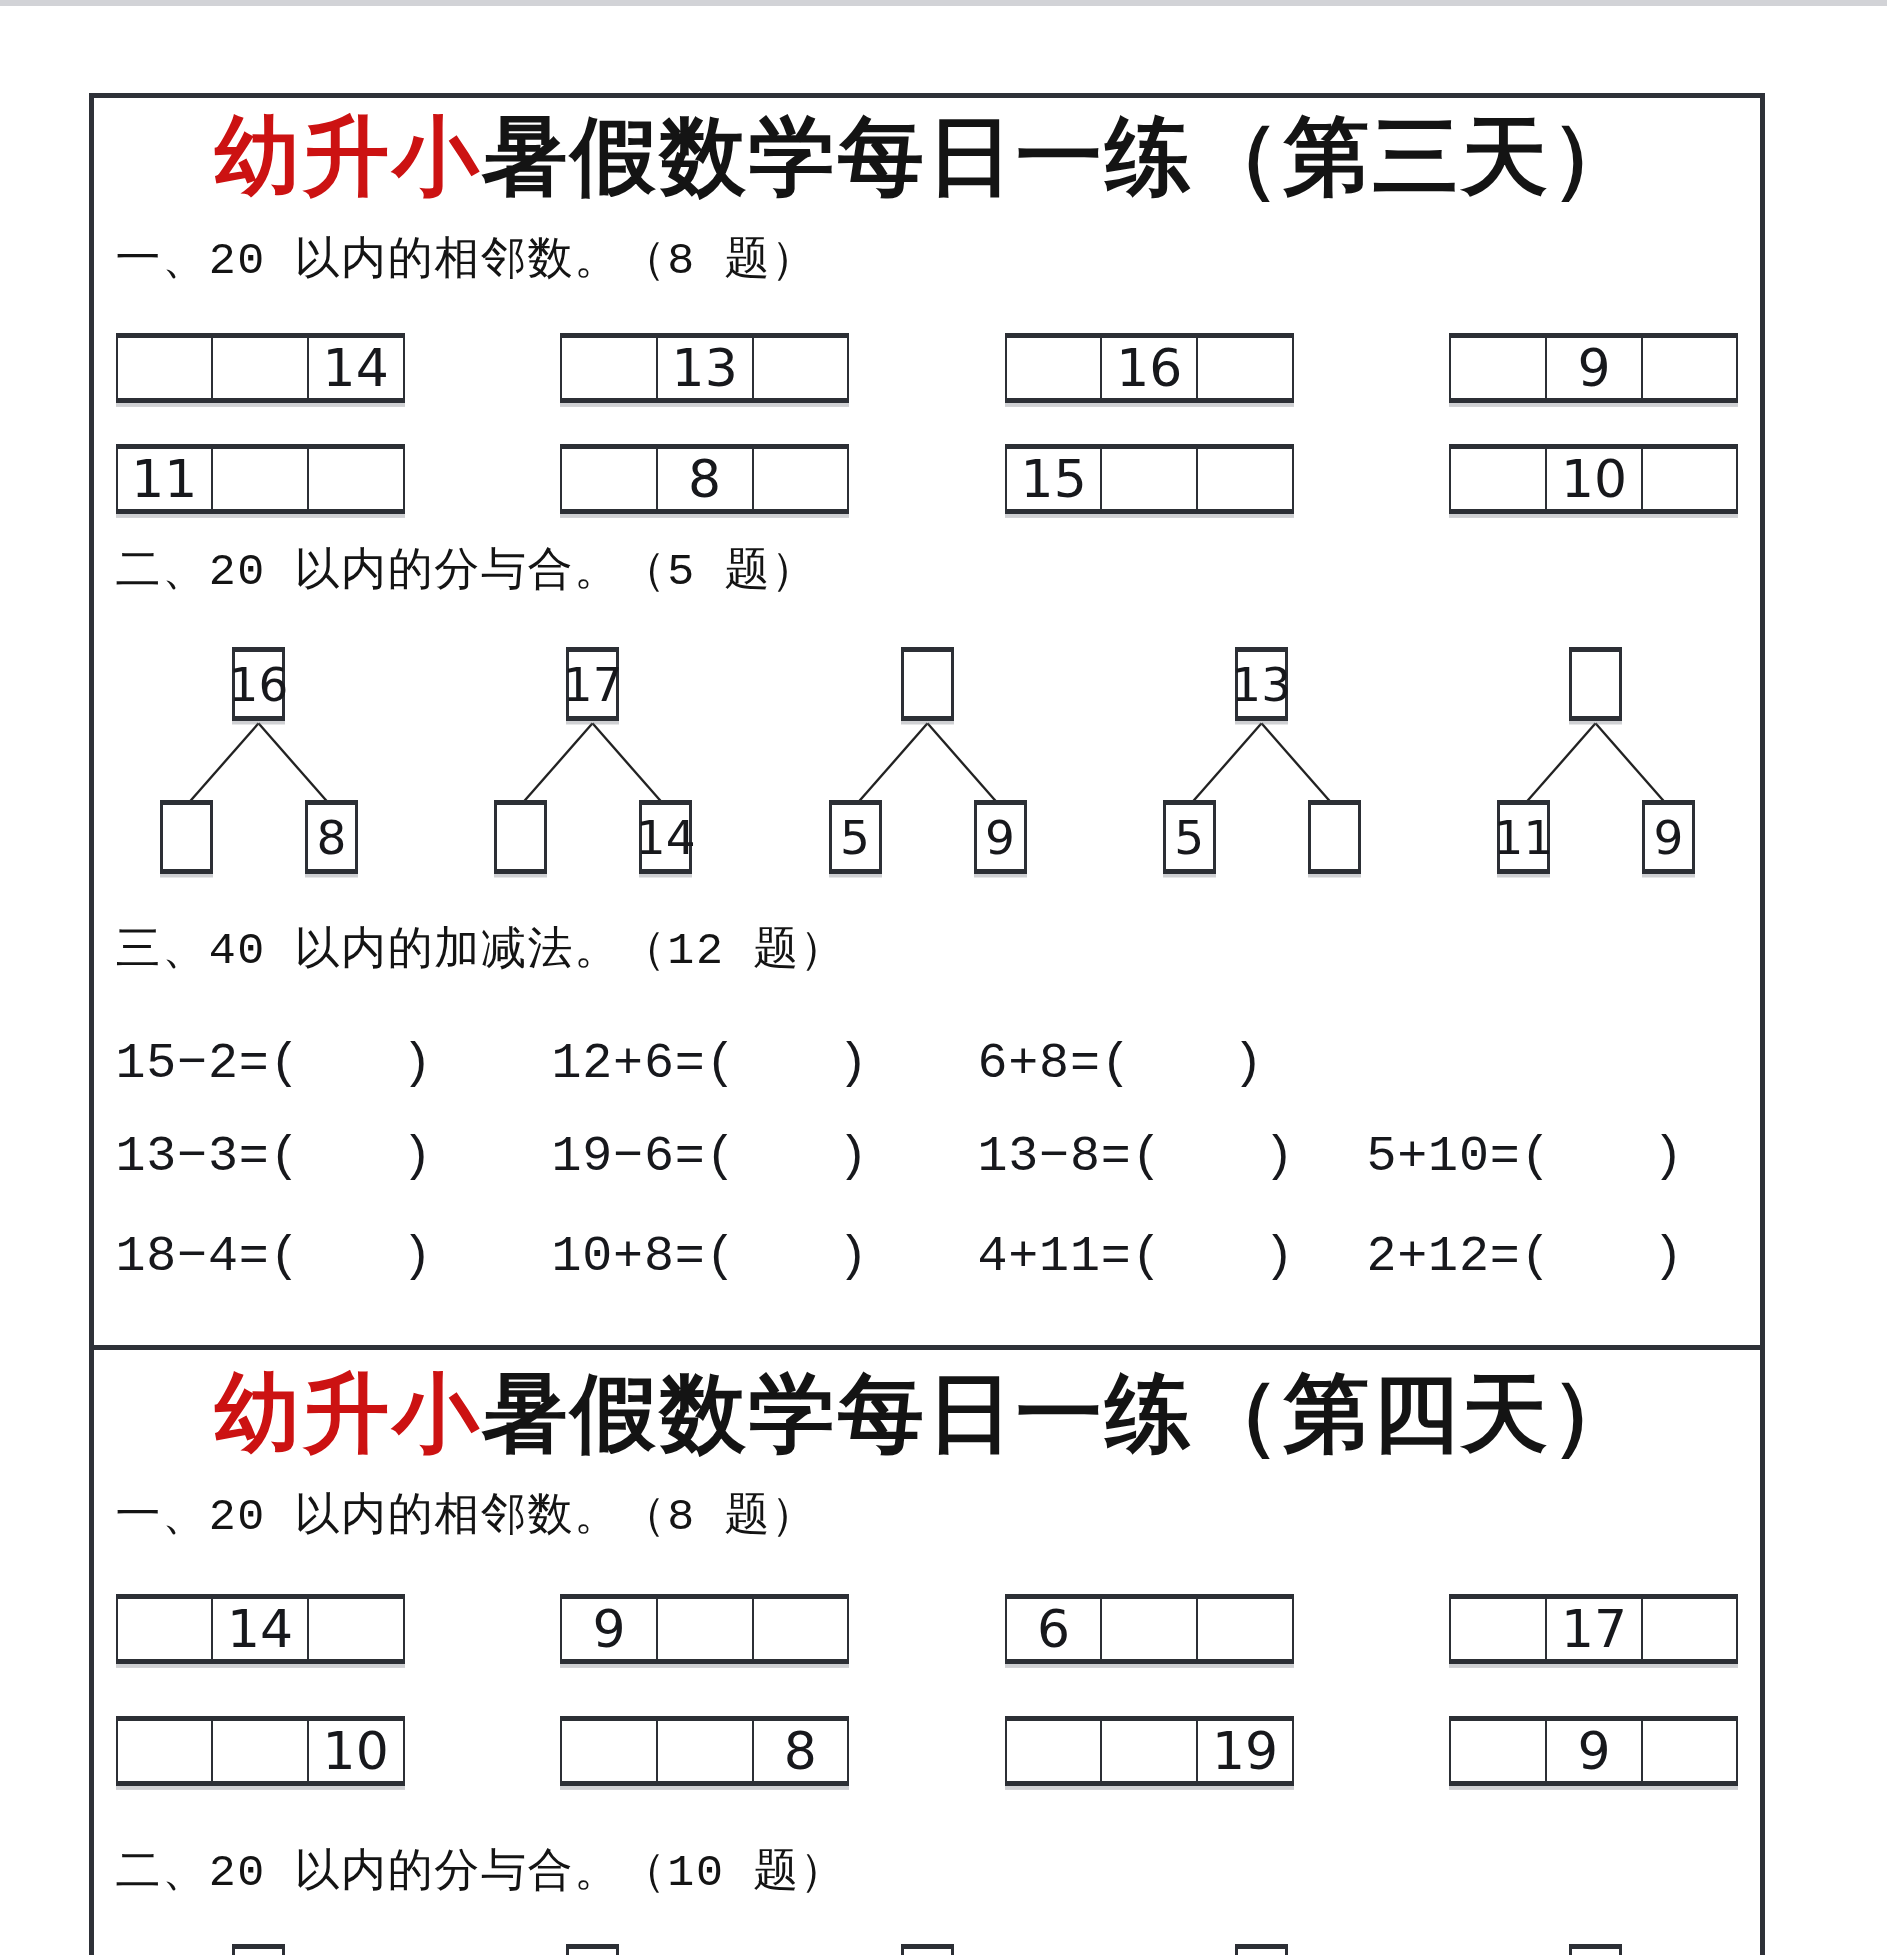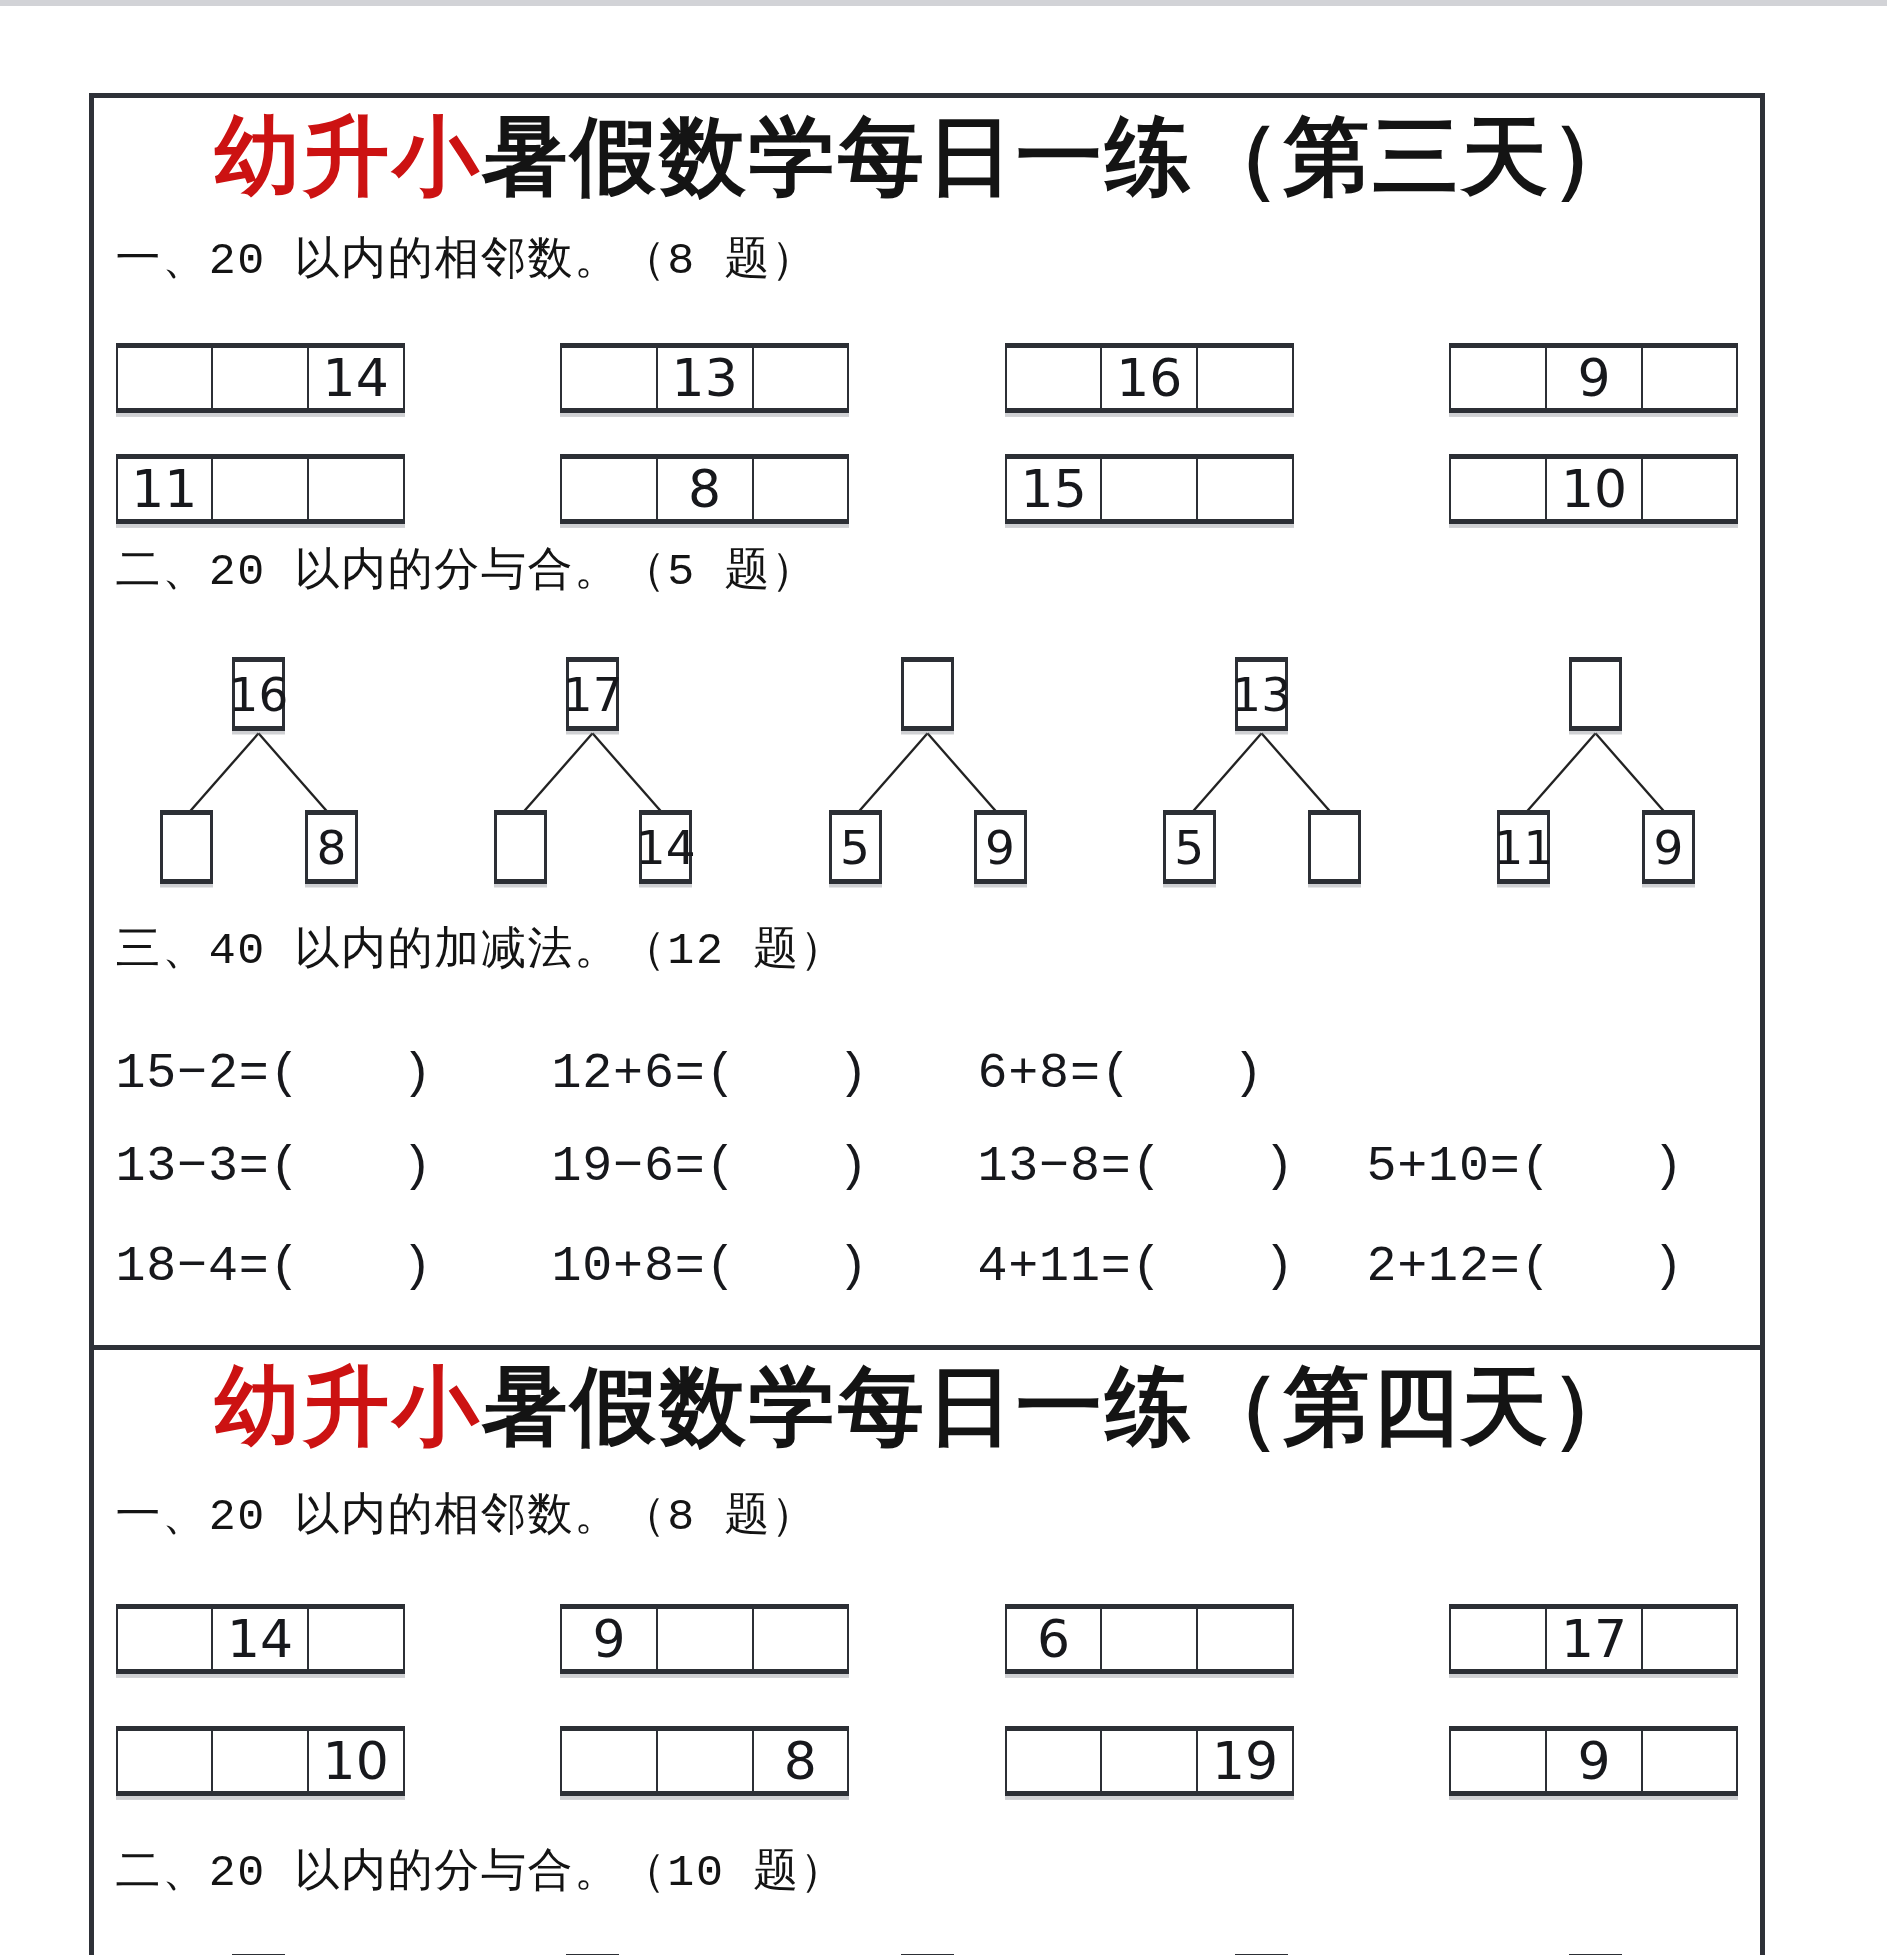--- a/index.html
+++ b/index.html
@@ -19,21 +19,21 @@
     position: absolute;
     left: 89px;
     width: 1676px;
     box-sizing: border-box;
     border: 5.5px solid #2e3138;
     background: #ffffff;
   }
   .panel-1 { top: 93px; height: 1405px; }
   .panel-2 { top: 1345px; height: 1236px; }
 
-  .block { position: absolute; left: 21.5px; right: 21.5px; margin-top: 10px; }
+  .block { position: absolute; left: 21.5px; right: 21.5px; }
 
   .title {
     margin: 0; text-align: center;
     font-size: 86px; font-weight: 700; letter-spacing: 3.1px;
     line-height: 1.1; white-space: nowrap;
   }
   .title .red { color: #cc1212; }
 
   .heading {
     margin: 0; font-size: 45px; font-weight: 500;
@@ -207,21 +207,21 @@
     </div>
     <div class="eq-row block" style="top:1128px">
       <div class="eq">18−4=(　　)</div>
       <div class="eq">10+8=(　　)</div>
       <div class="eq">4+11=(　　)</div>
       <div class="eq">2+12=(　　)</div>
     </div>
   </section>
 
   <section class="panel panel-2">
-    <h1 class="title block" style="top:10px"><span class="red">幼升小</span><span>暑假数学每日一练（第四天）</span></h1>
+    <h1 class="title block" style="top:17px"><span class="red">幼升小</span><span>暑假数学每日一练（第四天）</span></h1>
 
     <h2 class="heading block" style="top:141px">一、20 以内的相邻数。（8 题）</h2>
 
     <div class="num-row block" style="top:244px">
       <div class="numbox">
         <div class="cell"></div>
         <div class="cell">14</div>
         <div class="cell"></div>
       </div>
       <div class="numbox">

